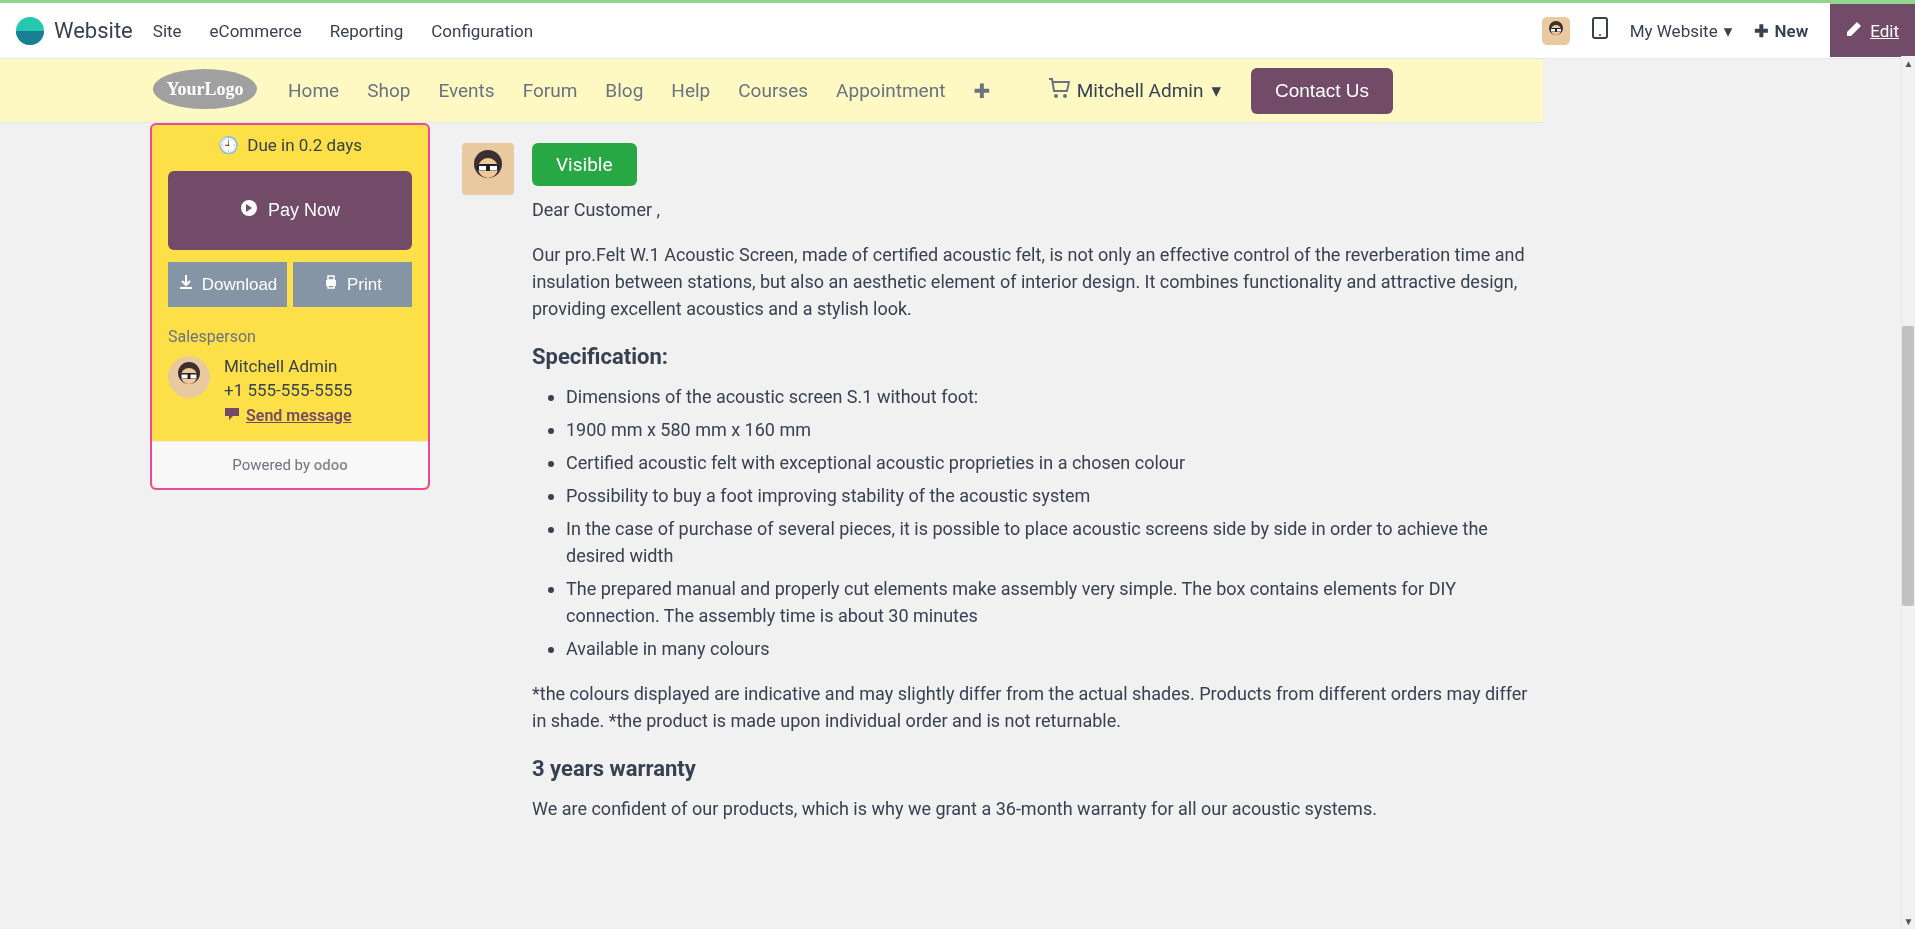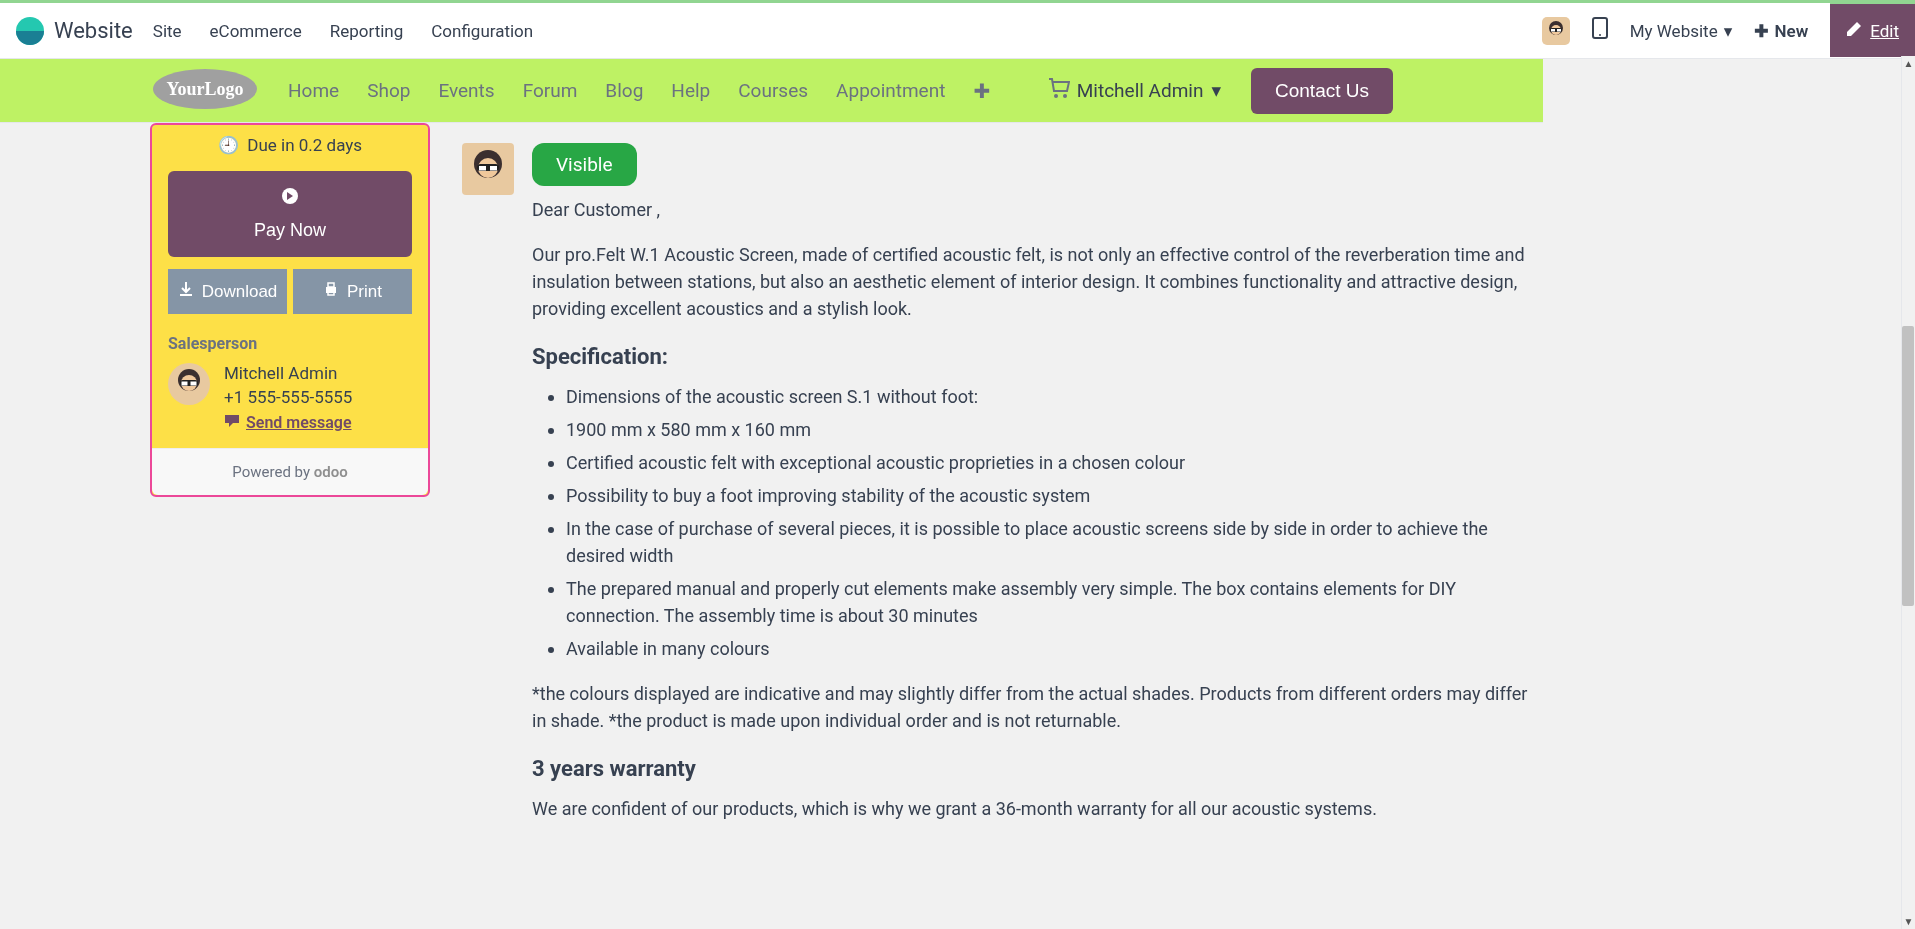--- a/index.html
+++ b/index.html
@@ -12,60 +12,60 @@
 .admin-bar .menu { display: flex; gap: 28px; }
 .admin-bar .menu a { color: #374151; text-decoration: none; font-size: 17px; }
 .admin-bar .right { margin-left: auto; display: flex; align-items: center; gap: 22px; }
 .avatar { width: 28px; height: 28px; border-radius: 5px; }
 .mobile-icon { font-size: 20px; color: #374151; }
 .mywebsite { display: flex; align-items: center; gap: 6px; font-size: 17px; color: #374151; }
 .newbtn { display: flex; align-items: center; gap: 6px; font-size: 17px; color: #374151; font-weight: 600; }
 .editbtn { display: flex; align-items: center; gap: 8px; background: #714b67; color: #fff; padding: 0 16px; height: 56px; margin: -3px -16px 0 0; cursor: pointer; font-size: 17px; border-top: 3px solid #91d591; text-decoration: underline; }
 
 
-.site-bar { display: flex; align-items: center; height: 64px; background: #bef264; border-bottom: 1px solid #e5e7eb; padding: 0 0 0 150px; width: 1543px; }
+.site-bar { display: flex; align-items: center; height: 64px; background: #fef9c3; border-bottom: 1px solid #e5e7eb; padding: 0 0 0 150px; width: 1543px; }
 .site-bar .logo { margin-right: 28px; }
 .site-bar .nav { display: flex; align-items: center; gap: 28px; }
 .site-bar .nav a { color: #6b7280; text-decoration: none; font-size: 19px; }
 .site-bar .plus { color: #6b7280; font-size: 20px; }
 .site-bar .cart { color: #6b7280; font-size: 20px; margin-left: 30px; }
 .site-bar .right { margin-left: auto; display: flex; align-items: center; gap: 30px; padding-right: 150px; }
 .site-bar .user { color: #374151; font-size: 19px; display: flex; align-items: center; gap: 8px; }
 .site-bar .contact { background: #714b67; color: #fff; border: none; border-radius: 6px; padding: 12px 24px; font-size: 19px; font-weight: 500; }
 
 
 .content { display: flex; padding: 0 0 0 150px; gap: 32px; width: 1543px; align-items: flex-start; }
 
 
 .card { background: #fde047; border: 2px solid #ec4899; border-radius: 6px; width: 280px; flex-shrink: 0; }
 .card .due { text-align: center; color: #374151; font-size: 17px; padding: 10px 0 16px; }
 .card .due .clock { margin-right: 4px; }
-.card .btn { display: flex; align-items: center; justify-content: center; gap: 10px; border-radius: 6px; margin: 0 16px 12px; padding: 16px 0; font-size: 18px; cursor: pointer; border: none; width: calc(100% - 32px); color: #fff; flex-direction: column; }
+.card .btn { display: flex; align-items: center; justify-content: center; gap: 10px; border-radius: 6px; margin: 0 16px 12px; padding: 28px 0; font-size: 18px; cursor: pointer; border: none; width: calc(100% - 32px); color: #fff; }
 .card .btn.pay { background: #714b67; }
 .btn-row { display: flex; gap: 6px; margin: 0 16px 20px; }
 .btn-row .btn2 { flex: 1; display: flex; align-items: center; justify-content: center; gap: 8px; background: #8595a6; color: #fff; border: none; border-radius: 0; padding: 12px 0; font-size: 17px; cursor: pointer; }
-.card .sp-label { font-size: 16px; color: #6b7280; font-weight: 700; padding: 0 16px 10px; }
+.card .sp-label { font-size: 16px; color: #6b7280; font-weight: 400; padding: 0 16px 10px; }
 .card .sp { display: flex; align-items: flex-start; gap: 14px; padding: 0 16px 16px; }
 .card .sp .av { width: 42px; height: 42px; border-radius: 50%; }
 .card .sp .info { display: flex; flex-direction: column; gap: 4px; }
 .card .sp .name { font-size: 17px; color: #374151; }
 .card .sp .phone { font-size: 17px; color: #374151; }
 .card .sp .msg { font-size: 16px; color: #714b67; font-weight: 600; display: flex; align-items: center; gap: 6px; margin-top: 2px; }
 .card .powered { text-align: center; padding: 14px 0; background: #f8f8f8; border-top: 1px solid #eee; font-size: 15px; color: #6b7280; border-radius: 0 0 6px 6px; }
 .card .powered .odoo { font-weight: 600; color: #8f8f8f; }
 
 
 .msg-wrap { flex: 1; display: flex; gap: 18px; padding-top: 20px; }
 .msg-av { width: 52px; height: 52px; border-radius: 4px; flex-shrink: 0; }
 .msg-body { flex: 1; }
 .msg-head { display: flex; align-items: flex-start; }
 .msg-head .titles { flex: 1; }
 .msg-head .author { font-size: 26px; font-weight: 700; color: #374151; }
 .msg-head .pub { font-size: 16px; color: #6b7280; margin-top: 4px; }
-.visible-badge { background: #28a745; color: #fff; border-radius: 12px; padding: 10px 24px; font-size: 19px; height: fit-content; }
+.visible-badge { background: #28a745; color: #fff; border-radius: 6px; padding: 10px 24px; font-size: 19px; height: fit-content; }
 
 .msg-content { margin-top: 4px; font-size: 18px; color: #374151; line-height: 1.5; }
 .msg-content p { margin: 10px 0 18px; }
 .msg-content h3 { font-size: 22px; font-weight: 700; margin: 18px 0 10px; }
 .msg-content ul { padding-left: 34px; margin-bottom: 18px; }
 .msg-content li { margin: 6px 0; }
 
 .scroll-indicator { position: fixed; right: 0; top: 56px; bottom: 0; width: 14px; background: #f1f1f1; border-left: 1px solid #e5e7eb; }
 .scroll-arrow { position: absolute; left: 0; right: 0; text-align: center; font-size: 10px; color: #555; }
 .scroll-arrow.up { top: 2px; }

